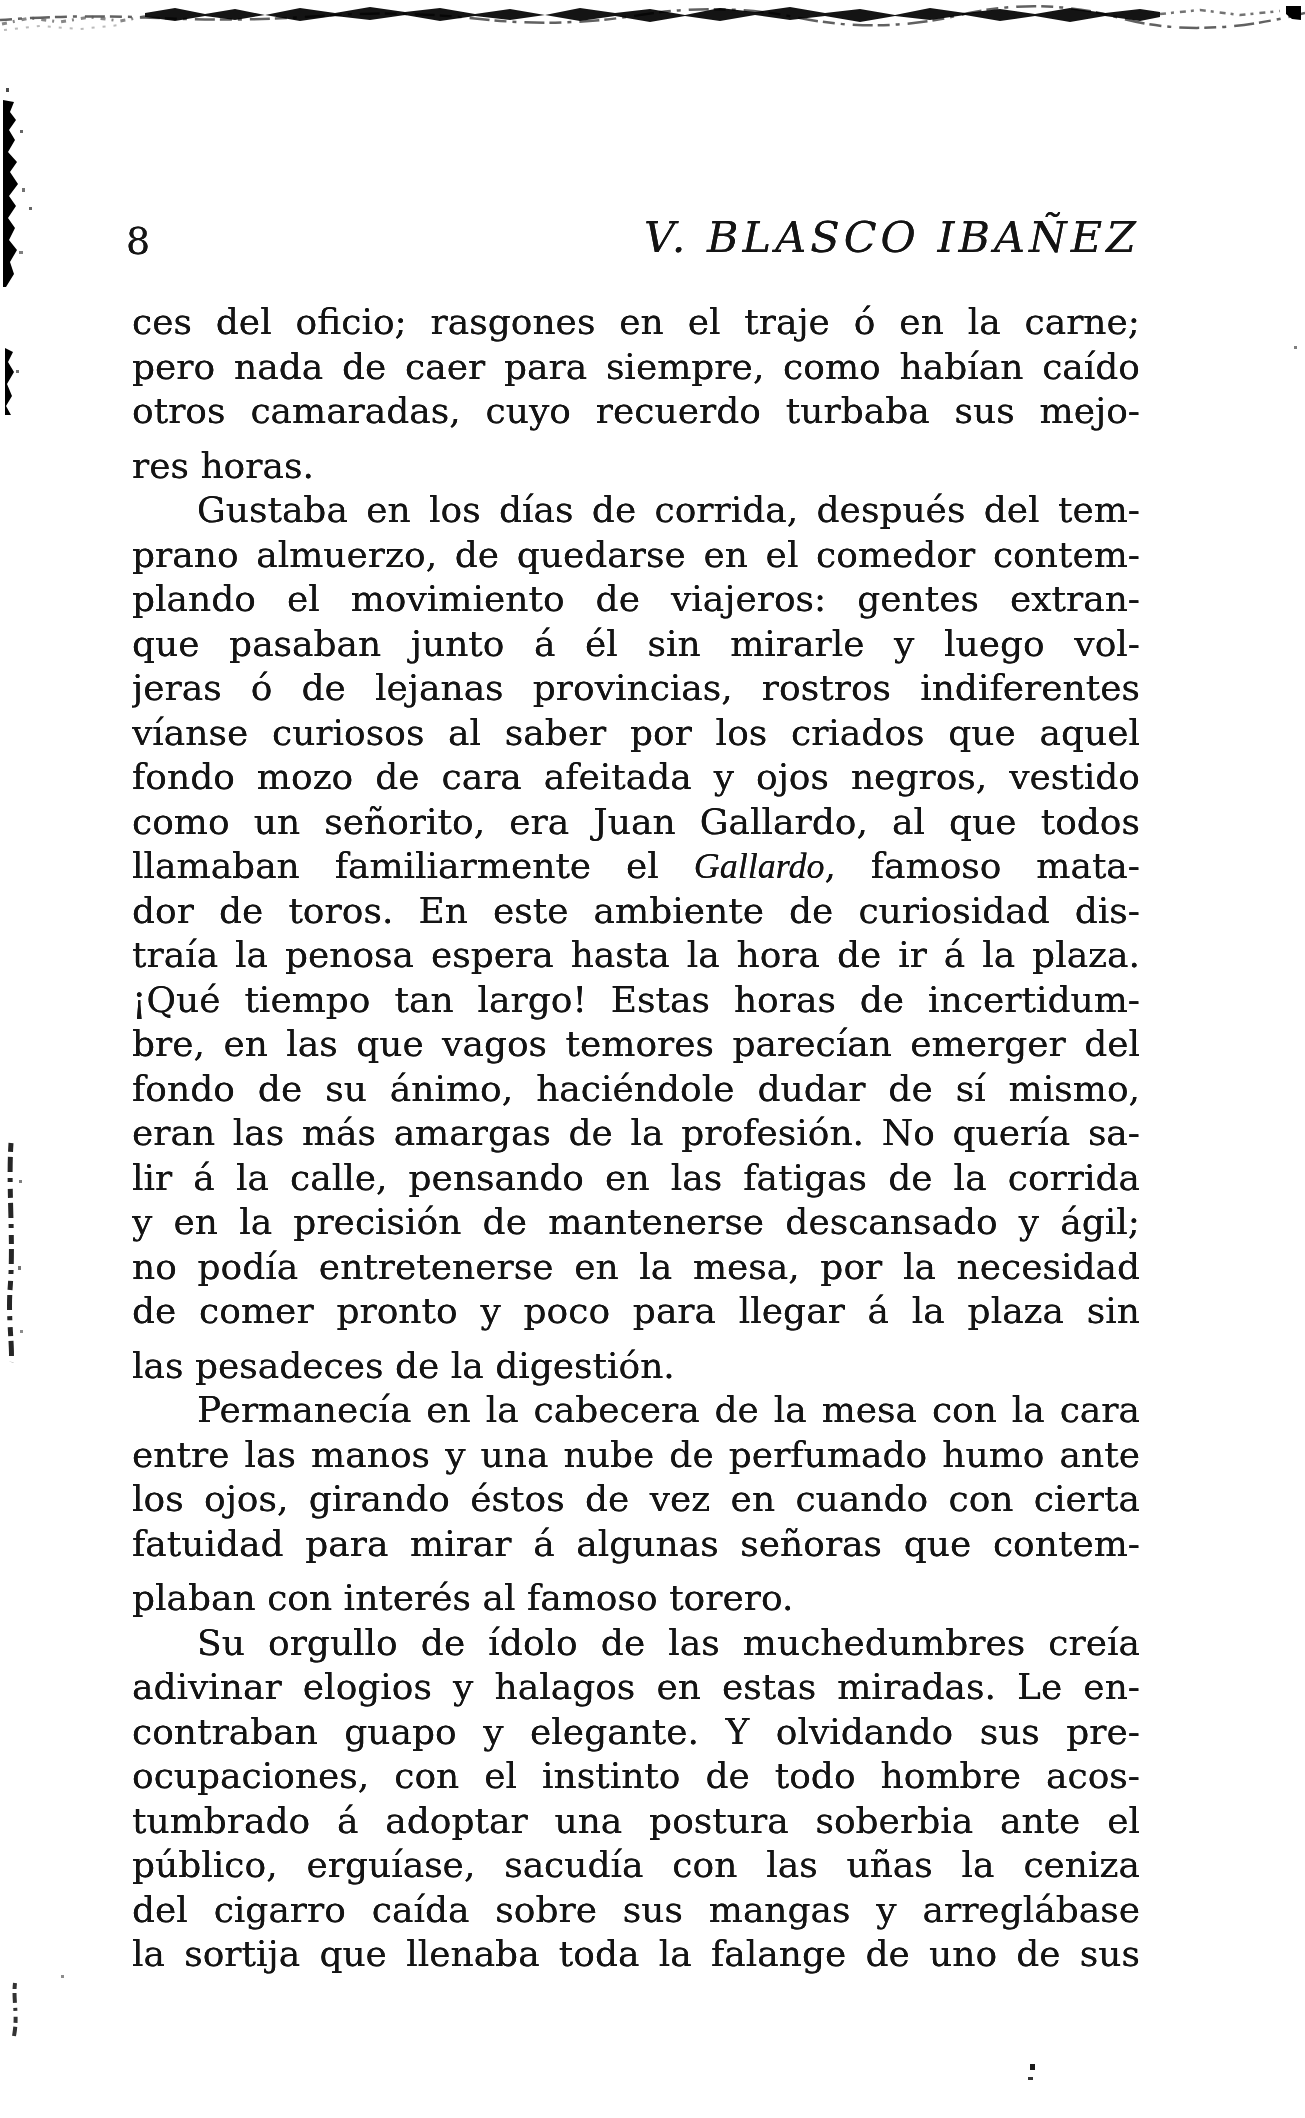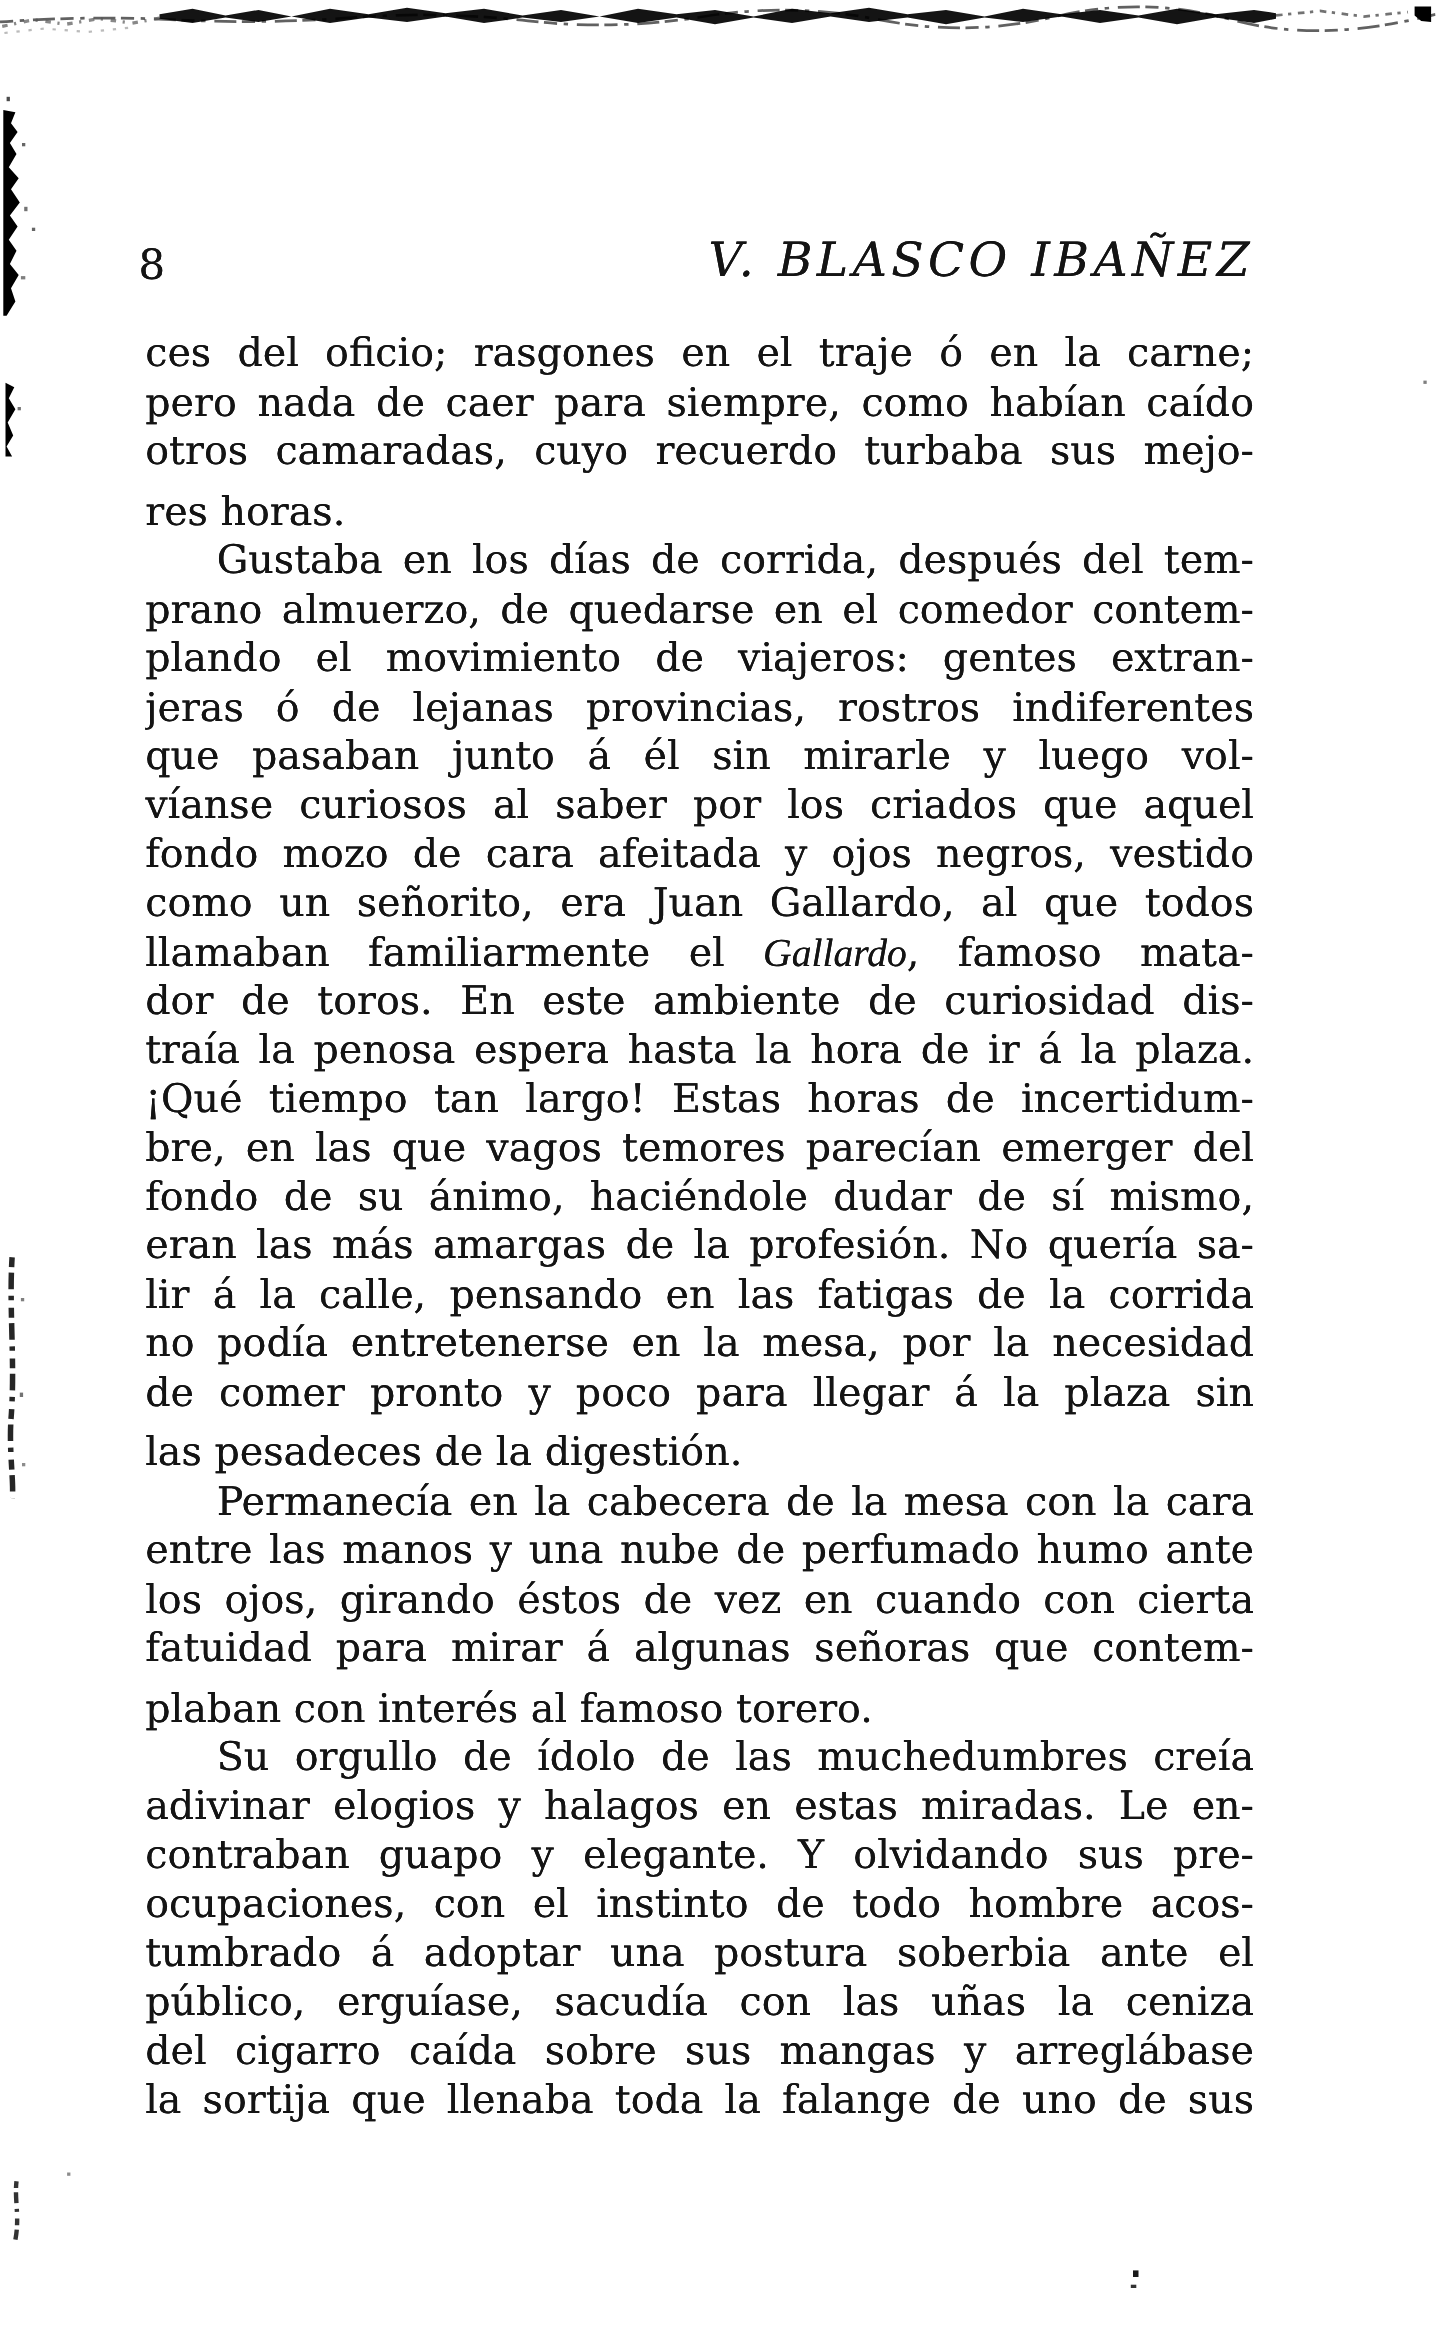--- a/index.html
+++ b/index.html
@@ -97,33 +97,34 @@
   </div>
 
   <div class="body-text">
       <div class="line"><span>ces del oficio; rasgones en el traje ó en la carne;</span></div>
       <div class="line"><span>pero nada de caer para siempre, como habían caído</span></div>
       <div class="line"><span>otros camaradas, cuyo recuerdo turbaba sus mejo-</span></div>
       <div class="line parend"><span>res horas.</span></div>
       <div class="line indent"><span>Gustaba en los días de corrida, después del tem-</span></div>
       <div class="line"><span>prano almuerzo, de quedarse en el comedor contem-</span></div>
       <div class="line"><span>plando el movimiento de viajeros: gentes extran-</span></div>
+      <div class="line"><span>que pasaban junto á él sin mirarle y luego vol-</span></div>
       <div class="line"><span>jeras ó de lejanas provincias, rostros indiferentes</span></div>
-      <div class="line"><span>que pasaban junto á él sin mirarle y luego vol-</span></div>
       <div class="line"><span>víanse curiosos al saber por los criados que aquel</span></div>
       <div class="line"><span>fondo mozo de cara afeitada y ojos negros, vestido</span></div>
       <div class="line"><span>como un señorito, era Juan Gallardo, al que todos</span></div>
       <div class="line"><span>llamaban familiarmente el </span><span class="it">Gallardo</span><span>, famoso mata-</span></div>
       <div class="line"><span>dor de toros. En este ambiente de curiosidad dis-</span></div>
       <div class="line"><span>traía la penosa espera hasta la hora de ir á la plaza.</span></div>
       <div class="line"><span>¡Qué tiempo tan largo! Estas horas de incertidum-</span></div>
       <div class="line"><span>bre, en las que vagos temores parecían emerger del</span></div>
       <div class="line"><span>fondo de su ánimo, haciéndole dudar de sí mismo,</span></div>
       <div class="line"><span>eran las más amargas de la profesión. No quería sa-</span></div>
       <div class="line"><span>lir á la calle, pensando en las fatigas de la corrida</span></div>
+      <div class="line"><span>y en la precisión de mantenerse descansado y ágil;</span></div>
       <div class="line"><span>no podía entretenerse en la mesa, por la necesidad</span></div>
       <div class="line"><span>de comer pronto y poco para llegar á la plaza sin</span></div>
       <div class="line parend"><span>las pesadeces de la digestión.</span></div>
       <div class="line indent"><span>Permanecía en la cabecera de la mesa con la cara</span></div>
       <div class="line"><span>entre las manos y una nube de perfumado humo ante</span></div>
       <div class="line"><span>los ojos, girando éstos de vez en cuando con cierta</span></div>
       <div class="line"><span>fatuidad para mirar á algunas señoras que contem-</span></div>
       <div class="line parend"><span>plaban con interés al famoso torero.</span></div>
       <div class="line indent"><span>Su orgullo de ídolo de las muchedumbres creía</span></div>
       <div class="line"><span>adivinar elogios y halagos en estas miradas. Le en-</span></div>

